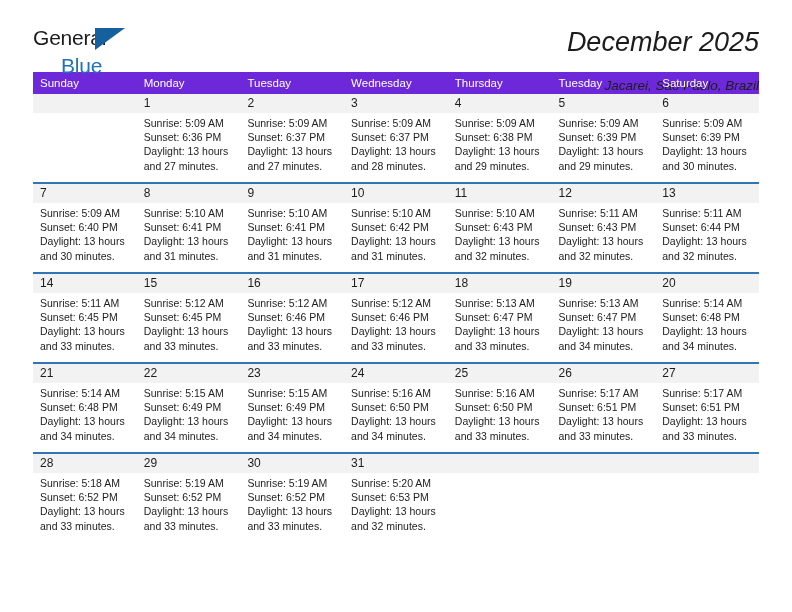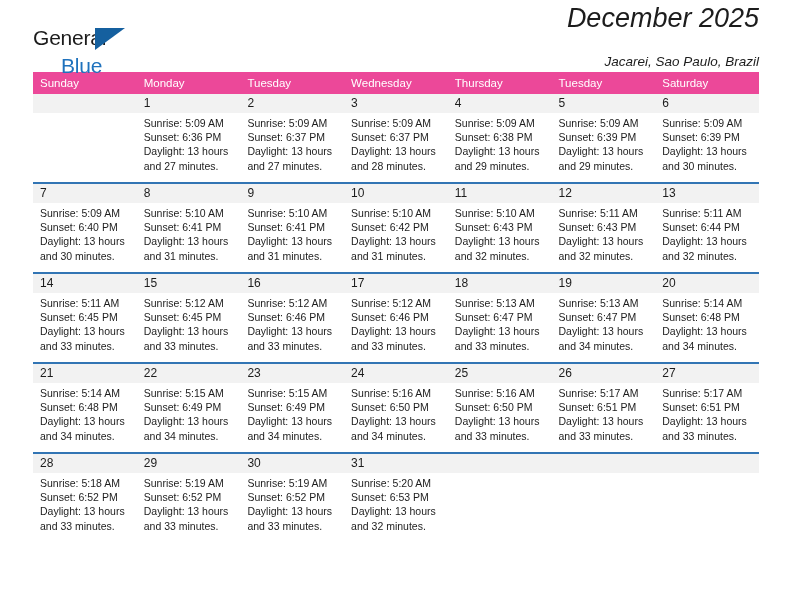--- a/index.html
+++ b/index.html
@@ -18,21 +18,21 @@
     position: relative;
     width: 792px;
     height: 612px;
     box-sizing: border-box;
     padding: 0 33px;
   }
 
   
   .header {
     display: flex;
-    align-items: flex-end;
+    align-items: flex-start;
     justify-content: space-between;
     height: 72px;
     padding-top: 26px;
     box-sizing: border-box;
   }
   .logo {
     position: relative;
     width: 120px;
     height: 46px;
     flex: 0 0 auto;
@@ -85,21 +85,21 @@
     white-space: nowrap;
   }
 
   
   .calendar {
     width: 726px;
     border-collapse: collapse;
     table-layout: fixed;
   }
   .calendar th {
-    background: #ec4899;
+    background: #6d28d9;
     color: #ffffff;
     font-size: 11.5px;
     font-weight: normal;
     text-align: left;
     padding: 5px 0 5px 7px;
     height: 20px;
     box-sizing: border-box;
   }
   .calendar td {
     vertical-align: top;

